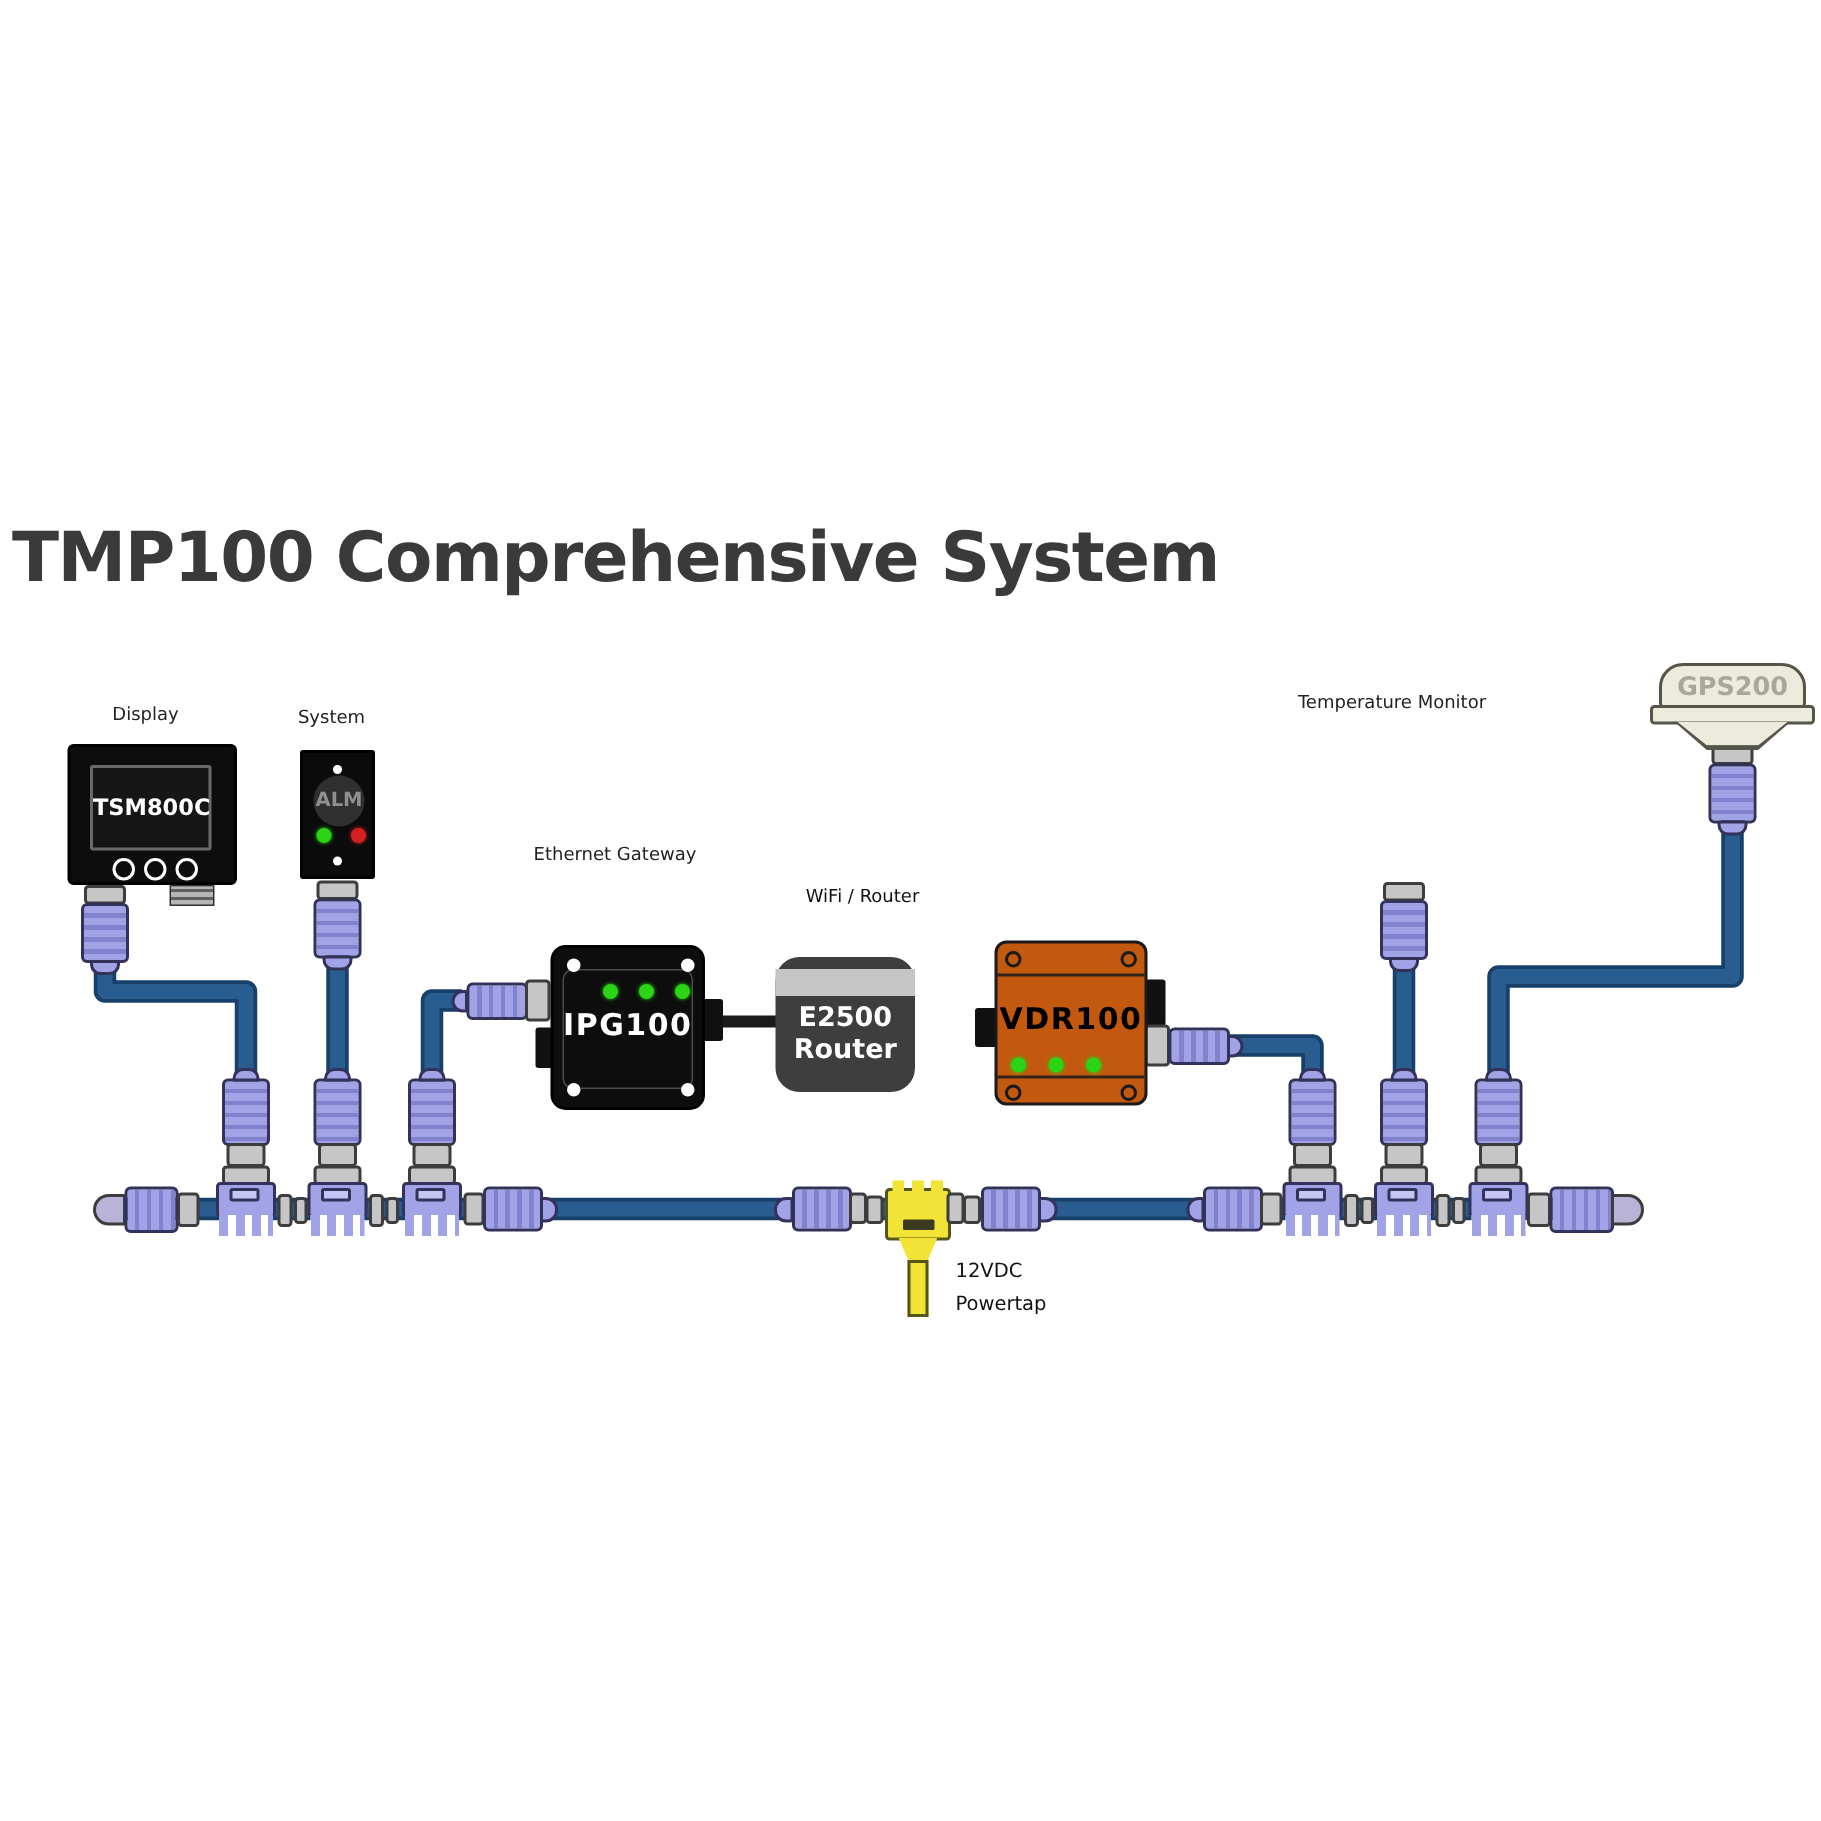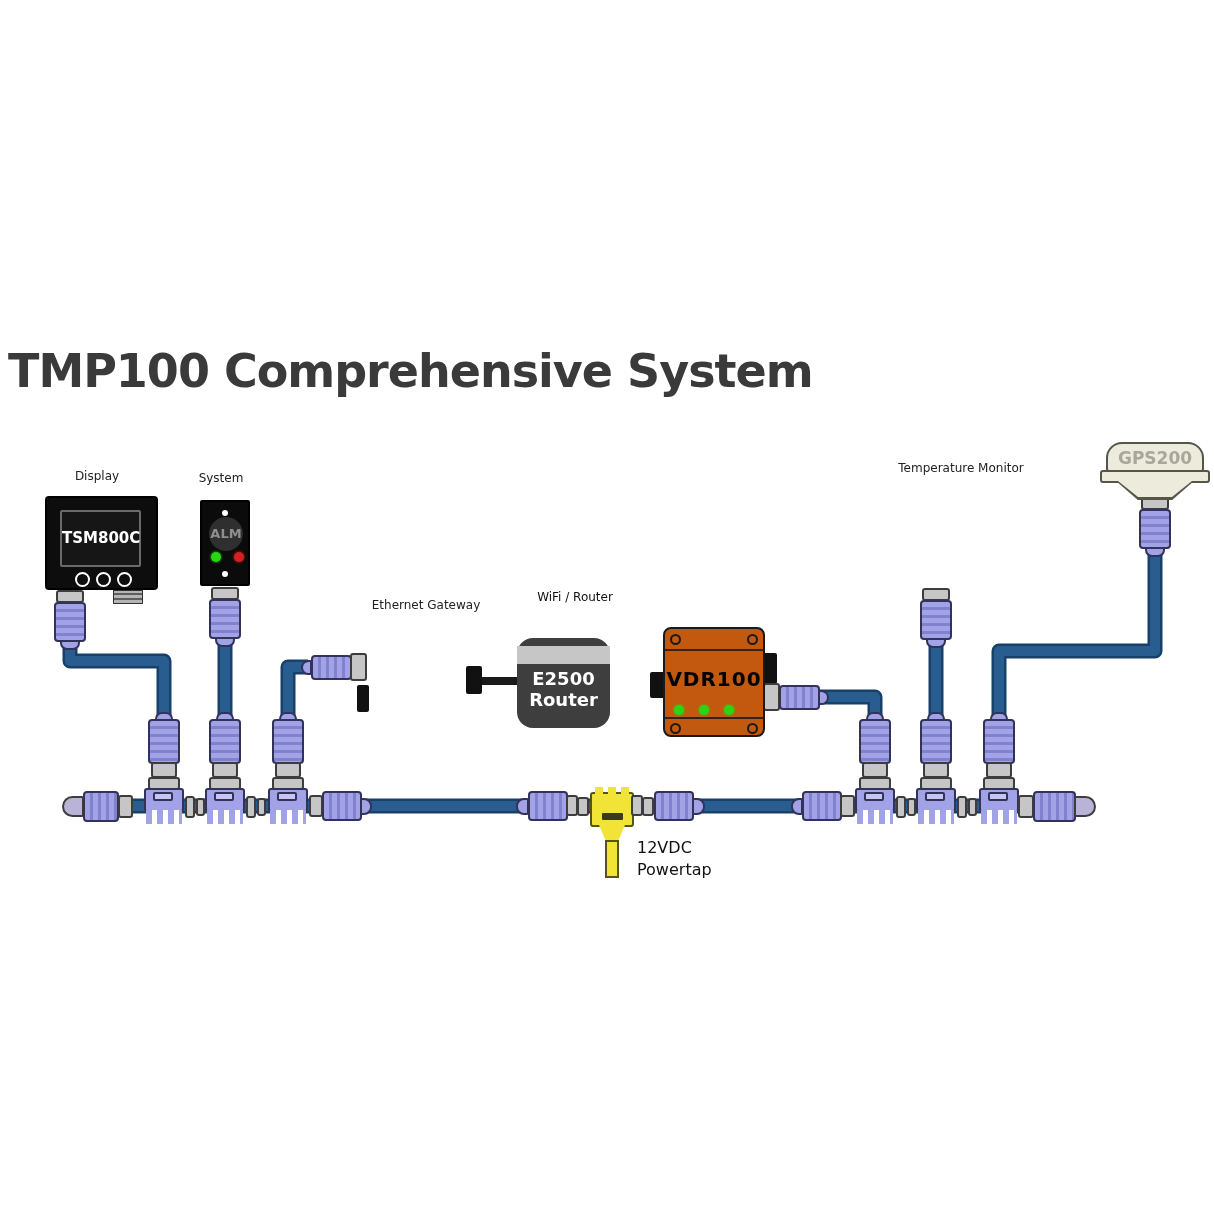--- a/index.html
+++ b/index.html
@@ -130,24 +130,24 @@
     <path class="cable-inner" d="M820 697 H875 V730"></path>
     <path class="cable-outer" d="M936 634 V730"></path>
     <path class="cable-inner" d="M936 634 V730"></path>
     <path class="cable-outer" d="M1155 545 V651 H999 V730"></path>
     <path class="cable-inner" d="M1155 545 V651 H999 V730"></path>
     <path class="link-black" d="M468 681 H522"></path>
   </svg>
 
   <div class="label" style="left:97px;  top:469px;">Display</div>
   <div class="label" style="left:221px; top:471px;">System</div>
-  <div class="label" style="left:410px; top:598px;margin-left:16px;">Ethernet Gateway</div>
+  <div class="label" style="left:410px; top:562px;">Ethernet Gateway</div>
   <div class="label bold" style="left:575px; top:590px;">WiFi / Router</div>
-  <div class="label" style="left:928px; top:461px;margin-left:33px;">Temperature Monitor</div>
-  <div class="label bold" style="left:637px; top:837px; transform:none; font-size:16px; line-height:22px;">
+  <div class="label" style="left:928px; top:461px;">Temperature Monitor</div>
+  <div class="label bold" style="left:637px; top:837px; transform:none; font-size:13px; line-height:22px;">
     <div>12VDC</div>
     <div>Powertap</div>
   </div>
 
   <div class="dev dev-tsm">
     <div class="tsm-screen">
       <span>TSM800C</span>
     </div>
     <span class="tsm-btn" style="left:28px;"></span>
     <span class="tsm-btn" style="left:49px;"></span>
@@ -160,20 +160,31 @@
     <div class="alm-circle">
       <span>ALM</span>
     </div>
     <span class="led green" style="left:9px;  top:50px;"></span>
     <span class="led red" style="left:32px; top:50px;"></span>
     <span class="dot" style="left:20px; top:69px;"></span>
   </div>
 
   <div class="blacktab" style="left:357px; top:685px; width:12px; height:27px;"></div>
   <div class="blacktab" style="left:466px; top:666px; width:16px; height:28px;"></div>
+  <div class="dev dev-ipg">
+    <div class="ipg-inner"></div>
+    <span class="screw" style="left:9px;  top:7px;  width:9px; height:9px;"></span>
+    <span class="screw" style="left:85px; top:7px;  width:9px; height:9px;"></span>
+    <span class="screw" style="left:9px;  top:90px; width:9px; height:9px;"></span>
+    <span class="screw" style="left:85px; top:90px; width:9px; height:9px;"></span>
+    <span class="led green" style="left:33px; top:24px;"></span>
+    <span class="led green" style="left:57px; top:24px;"></span>
+    <span class="led green" style="left:81px; top:24px;"></span>
+    <div class="ipg-text">IPG100</div>
+  </div>
 
   <div class="dev dev-router">
     <div class="router-band"></div>
     <div class="router-text">
       <div>E2500</div>
       <div>Router</div>
     </div>
   </div>
 
   <div class="blacktab" style="left:650px; top:672px; width:15px; height:26px;"></div>

